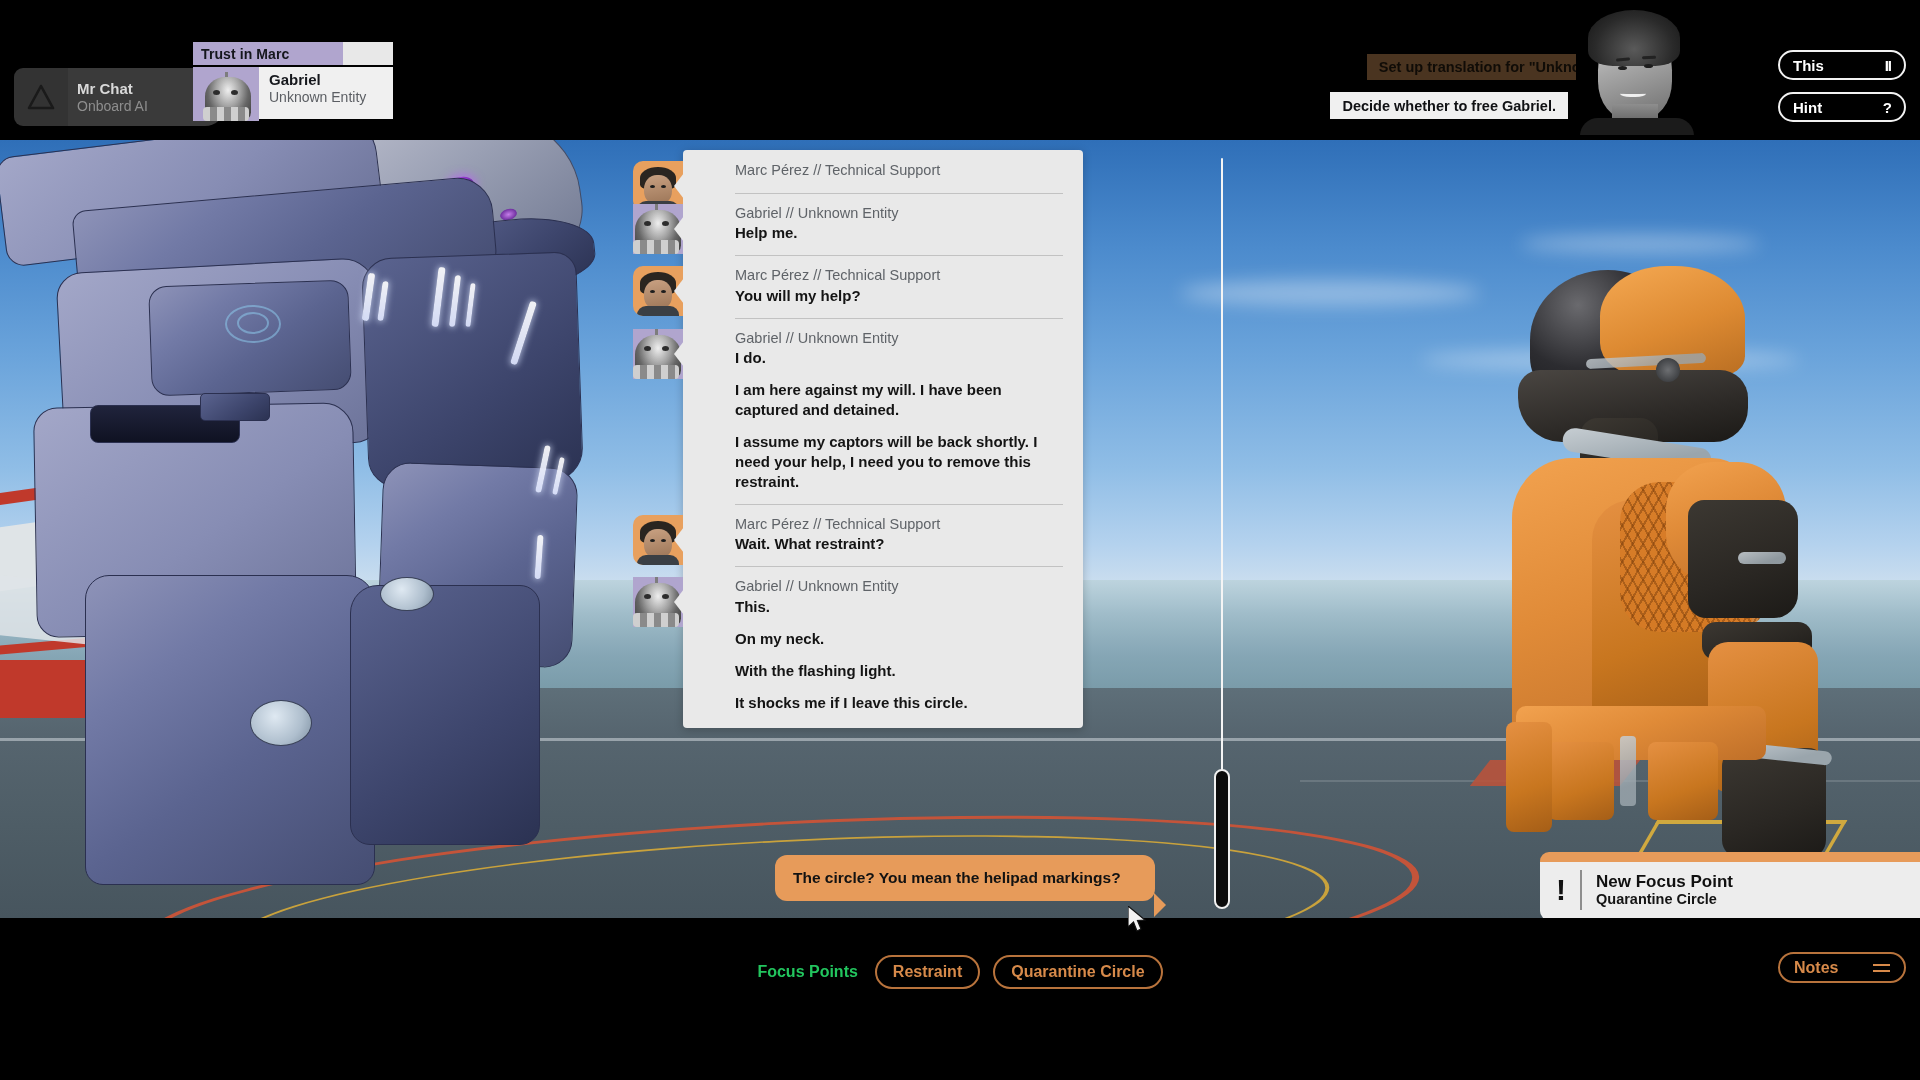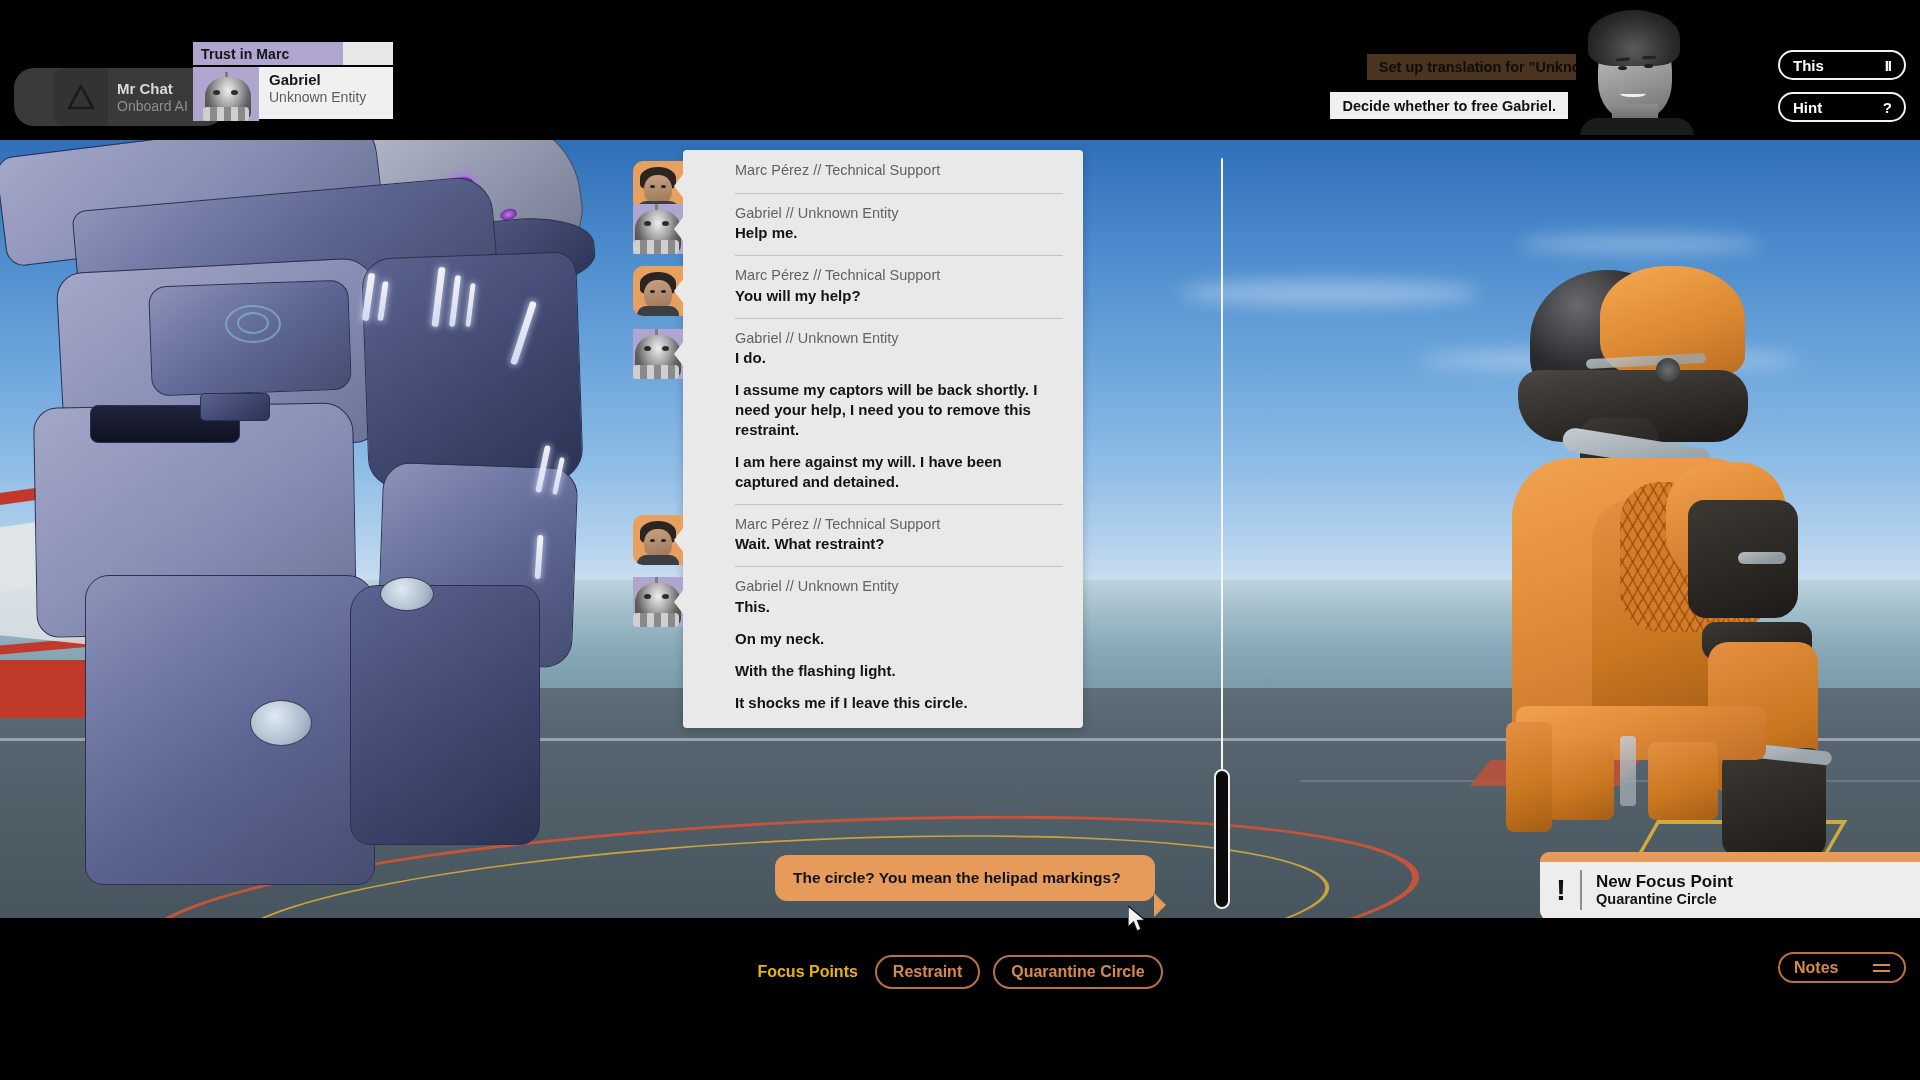--- a/index.html
+++ b/index.html
@@ -143,21 +143,21 @@
       repeating-linear-gradient(-60deg, rgba(120,60,10,.45) 0 2px, transparent 2px 9px);
   }
 
   
   .topbar { position:absolute; left:0; top:0; width:1920px; height:140px; background:#000; z-index:30; }
   .botbar { position:absolute; left:0; top:918px; width:1920px; height:162px; background:#000; z-index:30; }
 
   
   .mrchat {
     position:absolute; left:14px; top:68px; width:211px; height:58px;
-    background:#3a3a3a; border-radius:20px; display:flex; align-items:center; z-index:32;padding-left:40px;
+    background:#3a3a3a; border-radius:20px; display:flex; align-items:center; z-index:32;
   }
   .mrchat-av {
     width:54px; height:58px; display:flex; align-items:center; justify-content:center;
     background:#333; border-radius:9px 0 0 9px;
   }
   .mrchat-av svg { display:block; }
   .mrchat-txt { padding-left:9px; line-height:1.18; }
   .mrchat-name { font-size:15px; font-weight:bold; color:#d9d9d9; }
   .mrchat-sub  { font-size:14px; color:#8e8e8e; }
 
@@ -336,21 +336,21 @@
     display:flex; align-items:center;
   }
   .toast-title { font-size:17px; font-weight:bold; color:#101010; line-height:1.15; }
   .toast-sub   { font-size:14.5px; font-weight:bold; color:#141414; line-height:1.2; }
 
   
   .focus-row {
     position:absolute; left:0; top:952px; width:1920px; height:40px;
     display:flex; align-items:center; justify-content:center; gap:13px; z-index:32;
   }
-  .focus-label { color:#eab308; font-size:16px; font-weight:bold; margin-right:4px; }
+  .focus-label { color:#22c55e; font-size:16px; font-weight:bold; margin-right:4px; }
   .chip {
     border:2px solid #b8733c; border-radius:17px; padding:6px 16px;
     color:#d78a4a; font-size:16px; font-weight:bold; background:transparent;
   }
   .notes {
     position:absolute; right:14px; top:952px; width:128px; height:31px;
     border:2px solid #b8733c; border-radius:16px;
     display:flex; align-items:center; justify-content:space-between;
     padding:0 14px; color:#d78a4a; font-size:16px; font-weight:bold; z-index:32;
   }
@@ -496,22 +496,22 @@
         <div class="msg">
           <div class="avatar alienav">
             <div class="av-alien-spike"></div>
             <div class="av-alien-img"></div>
             <div class="av-alien-eye" style="left:11px;"></div>
             <div class="av-alien-eye" style="left:29px;"></div>
             <div class="av-alien-collar"></div>
           </div>
           <div class="msg-speaker">Gabriel // Unknown Entity</div>
           <div class="msg-line">I do.</div>
+          <div class="msg-line">I am here against my will. I have been captured and detained.</div>
           <div class="msg-line">I assume my captors will be back shortly. I need your help, I need you to remove this restraint.</div>
-          <div class="msg-line">I am here against my will. I have been captured and detained.</div>
         </div>
         <div class="msg">
           <div class="avatar humanav">
             <div class="av-human-img">
               <div class="avh-hair"></div>
               <div class="avh-face"></div>
               <div class="avh-eye" style="left:13px;"></div>
               <div class="avh-eye" style="left:24px;"></div>
               <div class="avh-body"></div>
             </div>

